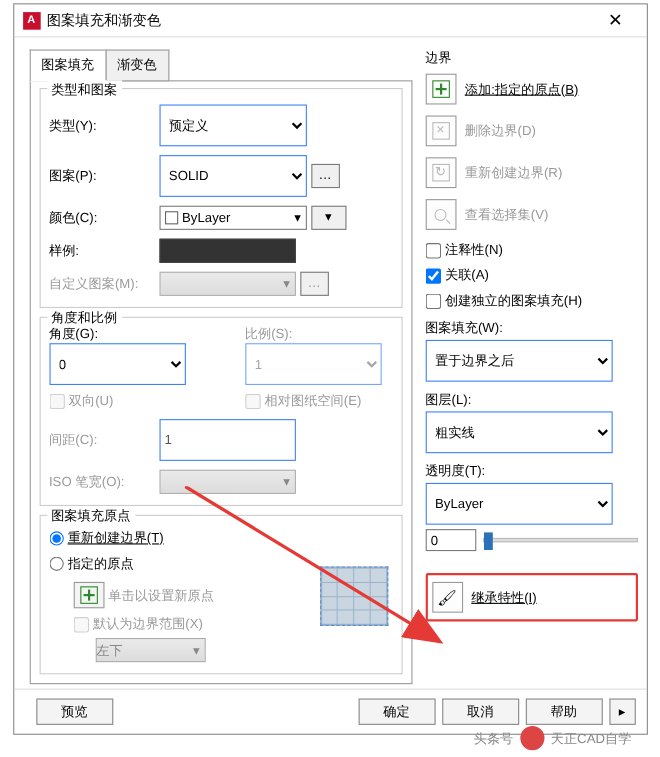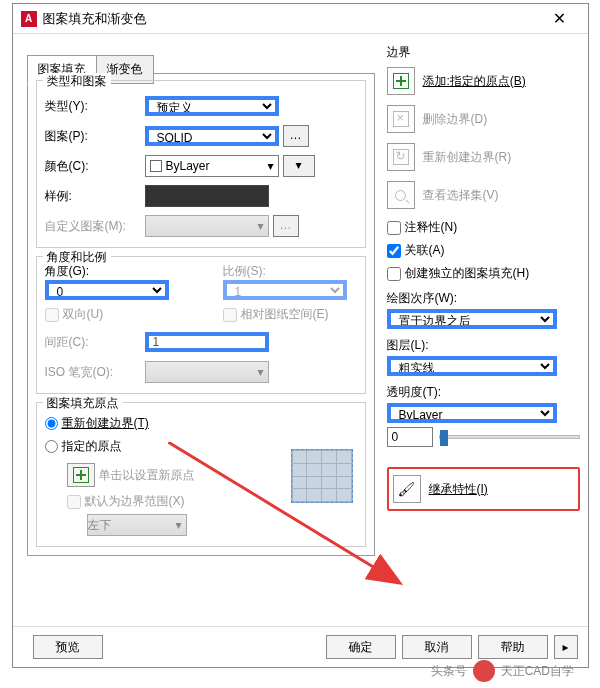--- a/index.html
+++ b/index.html
@@ -5,31 +5,31 @@
   * { box-sizing: border-box; margin: 0; padding: 0; font-family: "Microsoft YaHei", sans-serif; font-size: 12px; }
   body { background: #fff; width: 600px; height: 688px; position: relative; overflow: hidden; }
   .dialog { border: 1px solid #888; width: 577px; height: 665px; margin: 3px auto 0; background: #fff; display: flex; flex-direction: column; }
   .titlebar { height: 30px; display: flex; align-items: center; padding: 0 8px; border-bottom: 1px solid #ddd; }
   .app-icon { width: 16px; height: 16px; background: #c8102e; display: flex; align-items: center; justify-content: center; color: #fff; font-weight: bold; font-size: 10px; margin-right: 6px; }
   .title { flex: 1; font-size: 13px; }
   .close-x { width: 40px; text-align: center; font-size: 16px; cursor: pointer; }
   .body { flex: 1; display: flex; padding: 10px 8px 0 14px; }
   .left { width: 348px; }
   .right { flex: 1; padding-left: 12px; }
-  .tabs { display: flex; position: relative; top: 11px; }
+  .tabs { display: flex; position: relative; top: 1px; }
   .tab { padding: 5px 10px; border: 1px solid #999; background: #fff; margin-right: -1px; cursor: pointer; }
   .tab.active { border-bottom: 1px solid #fff; background: #fff; }
   .tab.inactive { background: #f0f0f0; border-bottom: 1px solid #999; }
   .tab-body { border: 1px solid #999; padding: 6px 8px 8px; }
   .group { border: 1px solid #ccc; margin-bottom: 8px; padding: 6px 8px 10px; position: relative; }
   .group-title { position: absolute; top: -8px; left: 6px; background: #fff; padding: 0 4px; }
   .row { display: flex; align-items: center; margin-top: 8px; min-height: 22px; }
   .lbl { width: 100px; }
   .lbl.disabled, .disabled { color: #9a9a9a; }
-  select, input[type=text] { height: 20px; border: 4px solid #3b82f6; padding: 0 4px; background: #fff; }
+  select, input[type=text] { height: 38px; border: 1px solid #3b82f6; padding: 0 4px; background: #fff; }
   select { width: 134px; }
   input[type=text] { width: 124px; }
   .dots-btn { width: 26px; height: 22px; border: 1px solid #7a7a7a; background: #f0f0f0; margin-left: 4px; text-align: center; line-height: 18px; cursor: pointer; }
   .color-combo { display: flex; align-items: center; width: 134px; height: 22px; border: 1px solid #7a7a7a; padding: 0 4px; }
   .color-sw { width: 12px; height: 12px; border: 1px solid #666; margin-right: 4px; background:#fff; }
   .color-combo .arrow { margin-left: auto; }
   .swatch-box { width: 124px; height: 22px; border: 1px solid #444; background: #333; }
   .gray-select { width: 124px; height: 22px; border: 1px solid #aaa; background: linear-gradient(#eaeaea,#dcdcdc); display:flex; align-items:center; justify-content:flex-end; padding-right:4px; color:#888;}
   .half { display: flex; gap: 44px; }
   .half > div { flex: 1; }
@@ -233,21 +233,21 @@
         </div>
       <div class="chk">
           <input type="checkbox" checked="" style="">
           <span>关联(A)</span>
         </div>
       <div class="chk">
           <input type="checkbox" style="">
           <span>创建独立的图案填充(H)</span>
         </div>
 
-      <div style="margin-top:8px">绘图次序(W):</div>
+      <div style="margin-top:8px">图案填充(W):</div>
       <select style="width:170px;margin-top:2px"><option>置于边界之后</option></select>
 
       <div style="margin-top:8px">图层(L):</div>
       <select style="width:170px;margin-top:2px"><option>粗实线</option></select>
 
       <div style="margin-top:8px">透明度(T):</div>
       <select style="width:170px;margin-top:2px"><option>ByLayer</option></select>
       <div class="slider-row">
         <div class="slider-val">0</div>
         <div class="slider-track">

